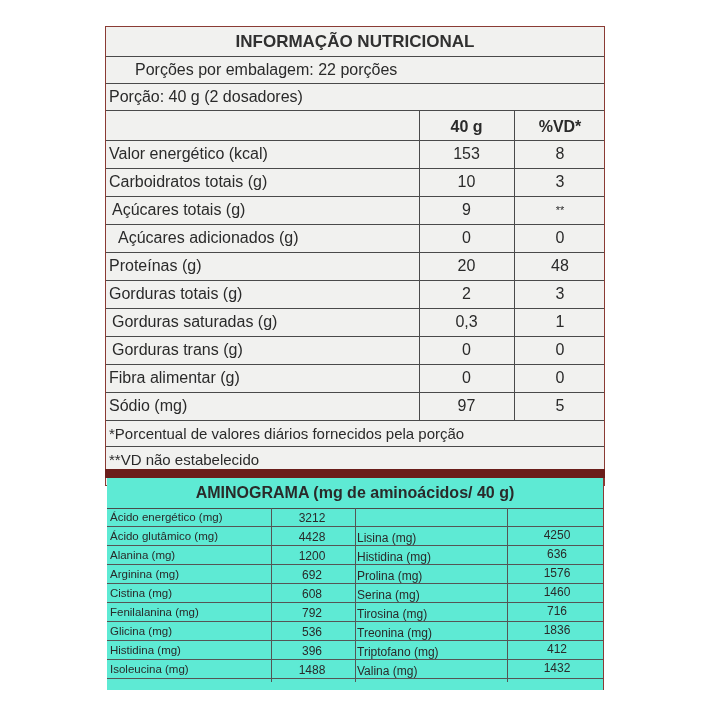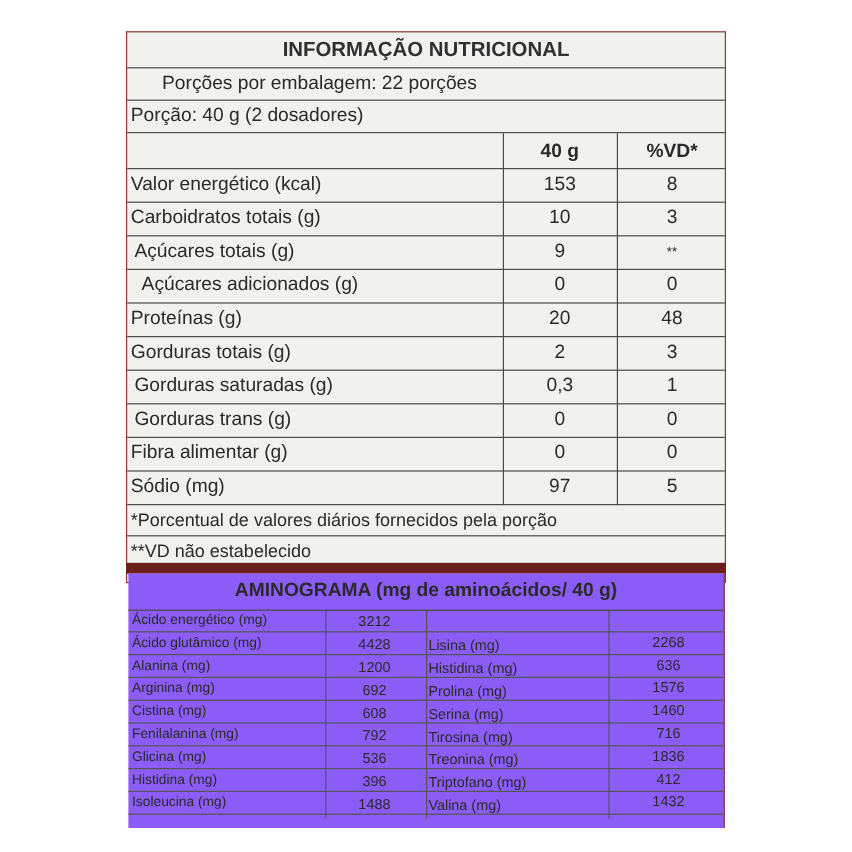--- a/index.html
+++ b/index.html
@@ -16,21 +16,21 @@
       top: 0; height: 30px; text-align: center; font-weight: bold; font-size: 17px; line-height: 30px; color: #303030;
     }
     .info { font-size: 16px; padding-left: 3px; line-height: 26px; }
     .nut-row .name { position: absolute; left: 3px; font-size: 16px; line-height: 26px; }
     .nut-row .v1 { position: absolute; left: 313px; width: 95px; text-align: center; font-size: 16px; line-height: 26px; }
     .nut-row .v2 { position: absolute; left: 408px; width: 92px; text-align: center; font-size: 16px; line-height: 26px; }
     .vline { position: absolute; width: 1px; background: #4a4a4a; }
     .foot { font-size: 15px; padding-left: 3px; line-height: 26px; }
     .brownbar { position: absolute; left: 105px; top: 469px; width: 500px; height: 9px; background: #6b1e1b; }
     .amino {
-      position: absolute; left: 107px; top: 478px; width: 497px; height: 212px; background: #8b5cf6;
+      position: absolute; left: 107px; top: 478px; width: 497px; height: 212px; background: #5eead4;
       border-right: 1px solid #8a3b34; box-sizing: border-box;
     }
     .amino-title { position: absolute; left: 0; right: 0; top: 0; height: 30px; text-align: center; font-weight: bold; font-size: 16px; line-height: 30px; border-bottom: 1px solid #4a4a4a; }
     .arow { position: absolute; left: 0; right: 0; height: 19px; border-bottom: 1px solid #555; box-sizing: border-box; }
     .arow .ln { position: absolute; left: 3px; font-size: 11.5px; line-height: 18px; }
     .arow .lv { position: absolute; left: 165px; width: 80px; text-align: center; font-size: 12px; line-height: 20px; }
     .arow .rn { position: absolute; left: 250px; font-size: 12px; line-height: 22px; }
     .arow .rv { position: absolute; left: 405px; width: 90px; text-align: center; font-size: 12px; line-height: 16px; }
     .avline { position: absolute; top: 30px; bottom: 8px; width: 1px; background: #555; }
   </style>
@@ -113,21 +113,21 @@
   <div class="arow" style="top:30px;">
     <span class="ln">Ácido energético (mg)</span>
     <span class="lv">3212</span>
     <span class="rn"></span>
     <span class="rv"></span>
   </div>
   <div class="arow" style="top:49px;">
     <span class="ln">Ácido glutâmico (mg)</span>
     <span class="lv">4428</span>
     <span class="rn">Lisina (mg)</span>
-    <span class="rv">2268</span>
+    <span class="rv">4250</span>
   </div>
   <div class="arow" style="top:68px;">
     <span class="ln">Alanina (mg)</span>
     <span class="lv">1200</span>
     <span class="rn">Histidina (mg)</span>
     <span class="rv">636</span>
   </div>
   <div class="arow" style="top:87px;padding-left:17px;">
     <span class="ln">Arginina (mg)</span>
     <span class="lv">692</span>

